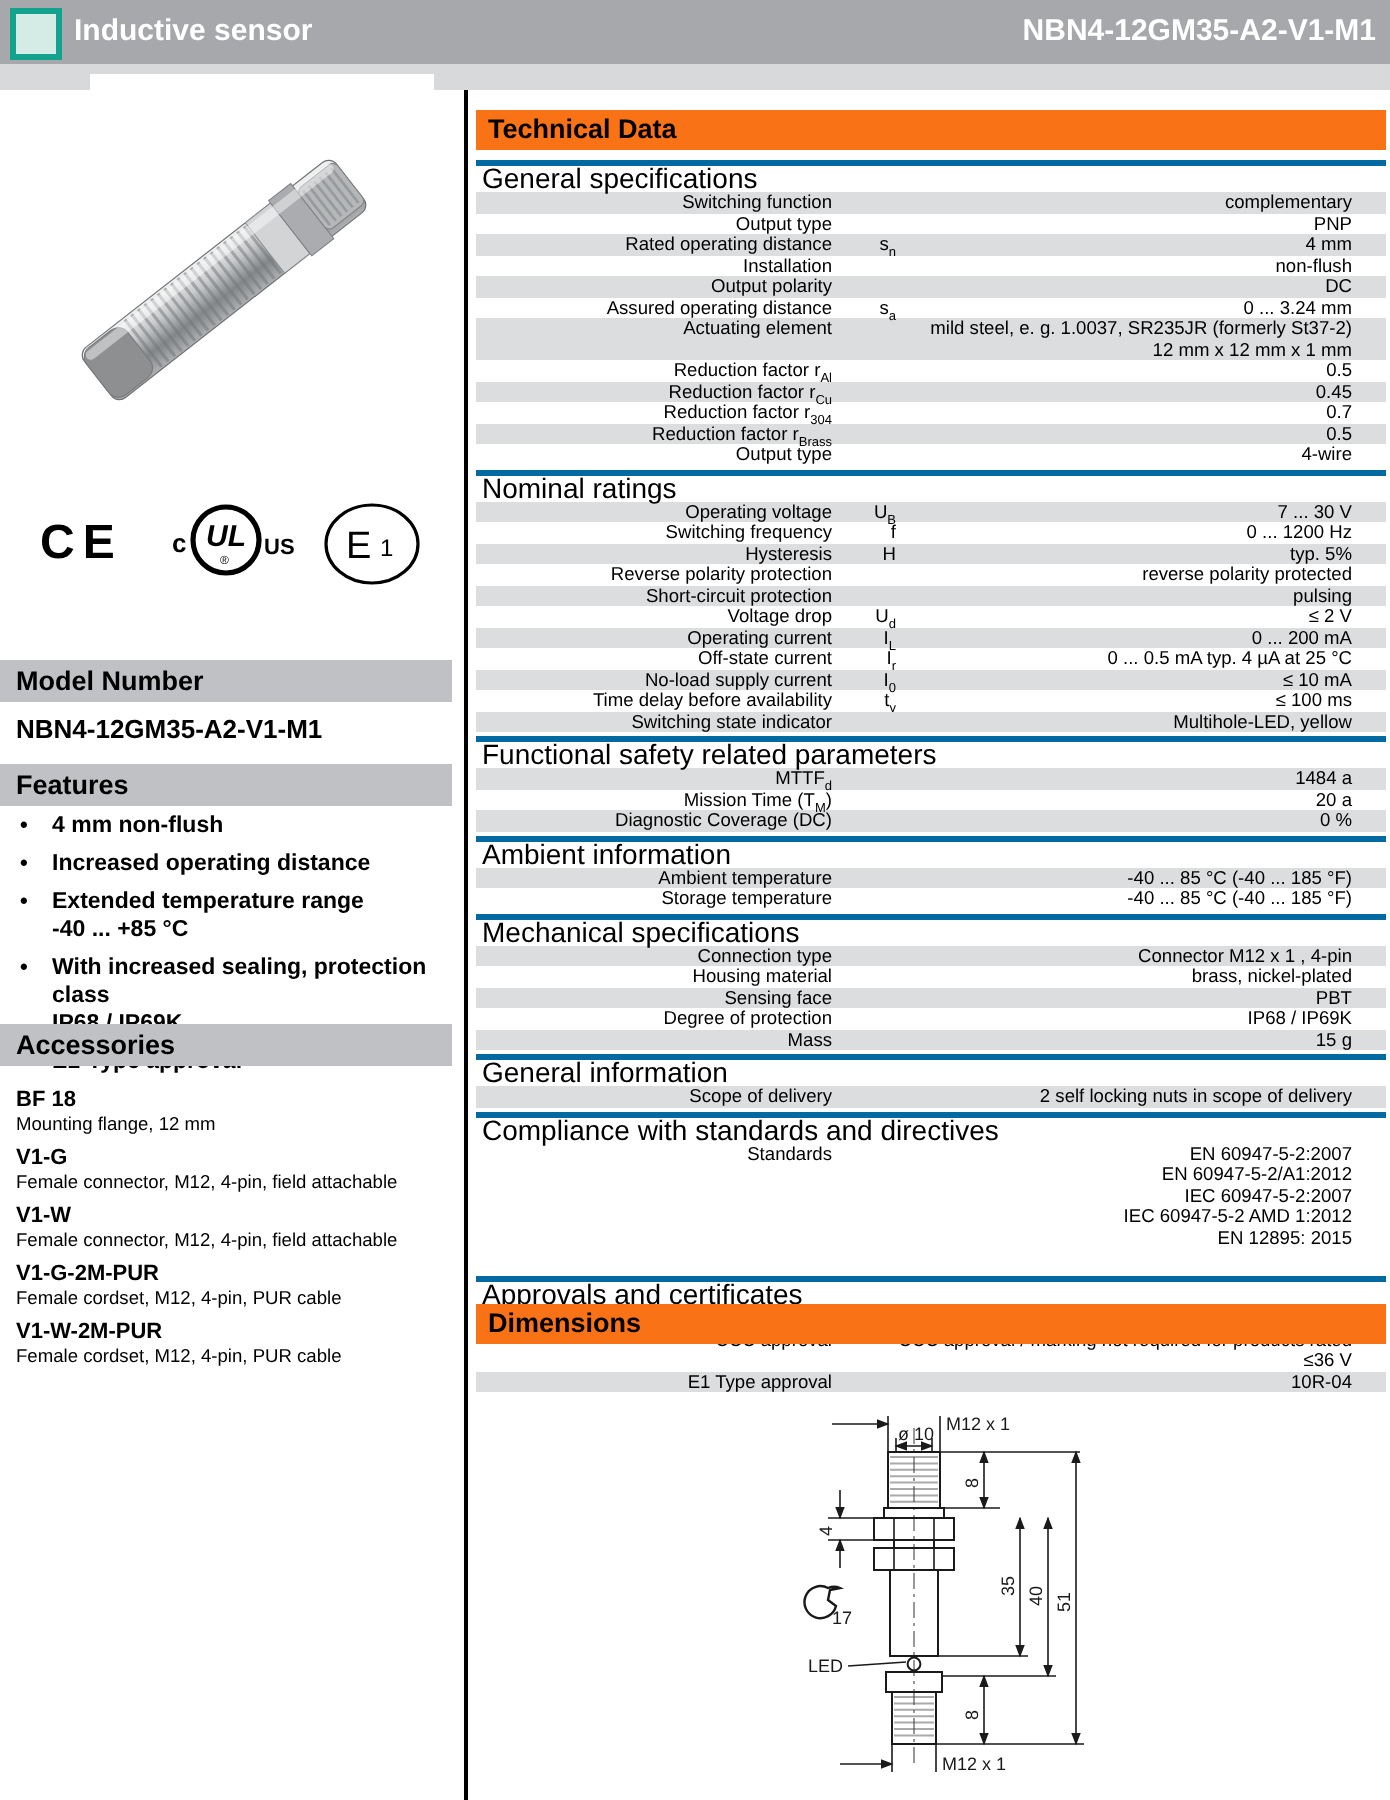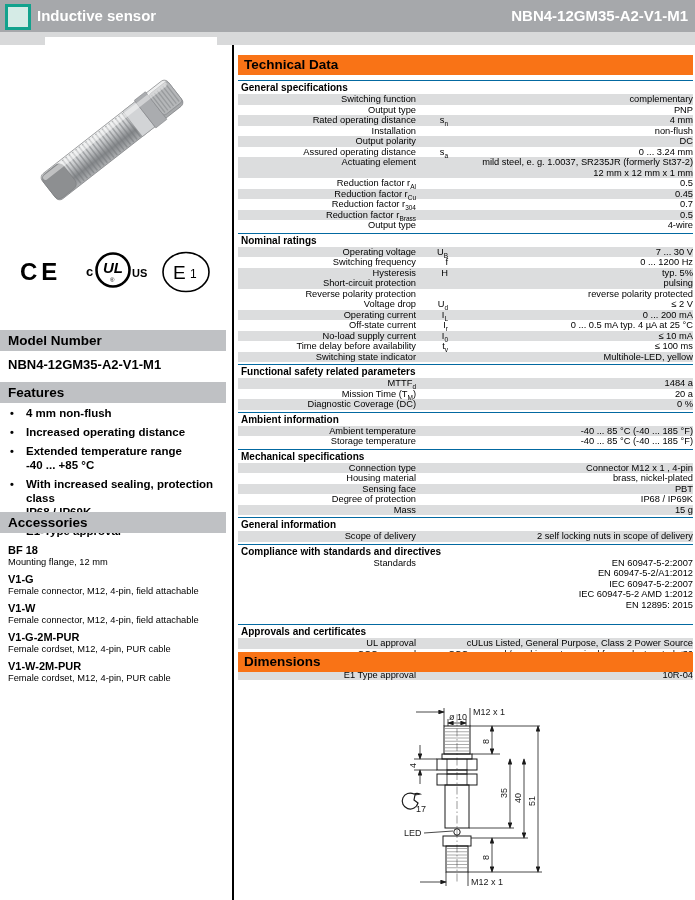--- a/index.html
+++ b/index.html
@@ -32,28 +32,28 @@
   .features li:before{content:"•";position:absolute;left:2px;top:0;font-size:11px;}
   .accs{position:absolute;left:8px;top:538px;width:218px;}
   .acc-name{font-size:11px;font-weight:bold;line-height:12px;margin-top:6px;}
   .acc-desc{font-size:9.3px;line-height:10px;margin-top:1px;}
 
   
   .rbar{position:absolute;left:238px;width:455px;height:20px;background:#f97316;
         font-size:13.5px;font-weight:bold;line-height:20px;padding-left:6px;box-sizing:border-box;}
   .bar-tech{top:55px;} .bar-dim{top:652px;}
   .ttable{position:absolute;left:238px;top:78px;width:455px;}
-  .thead{border-top:1px solid #0369a1;font-weight:bold;font-size:10px;line-height:11px;
+  .thead{border-top:3px solid #0369a1;font-weight:normal;font-size:14px;line-height:11px;
          padding:1px 0 1px 3px;margin-top:2px;background:#fff;}
   .trow{display:flex;font-size:9.3px;line-height:10.5px;text-align:right;}
   .trow.alt{background:#dcddde;}
   .tlabel{width:178px;padding-left:10px;box-sizing:border-box;}
   .tlabel.ind{padding-left:24px;}
   .tsym{width:32px;}
-  .tval{flex:1;padding-right:0;}
+  .tval{flex:1;padding-right:17px;}
   sub{font-size:6.5px;line-height:0;}
   .tgap{height:12px;background:#fff;}
 
   .dimdrawing{position:absolute;left:352px;top:686px;}
   .dtxt{font-size:9px;fill:#1a1a1a;font-family:"Liberation Sans",sans-serif;}
   .dline{stroke:#1a1a1a;stroke-width:0.8;fill:none;}
   .bodyline{stroke:#1a1a1a;stroke-width:1;fill:none;}
 </style>
 </head>
 <body>
@@ -204,29 +204,29 @@
       <div class="trow">
         <div class="tlabel">Switching frequency</div>
         <div class="tsym">f</div>
         <div class="tval">0 ... 1200 Hz</div>
       </div>
       <div class="trow alt">
         <div class="tlabel">Hysteresis</div>
         <div class="tsym">H</div>
         <div class="tval">typ. 5%</div>
       </div>
+      <div class="trow">
+        <div class="tlabel">Reverse polarity protection</div>
+        <div class="tsym"></div>
+        <div class="tval">reverse polarity protected</div>
+      </div>
       <div class="trow alt">
         <div class="tlabel">Short-circuit protection</div>
         <div class="tsym"></div>
         <div class="tval">pulsing</div>
-      </div>
-      <div class="trow">
-        <div class="tlabel">Reverse polarity protection</div>
-        <div class="tsym"></div>
-        <div class="tval">reverse polarity protected</div>
       </div>
       <div class="trow">
         <div class="tlabel">Voltage drop</div>
         <div class="tsym">U<sub>d</sub></div>
         <div class="tval">≤ 2 V</div>
       </div>
       <div class="trow alt">
         <div class="tlabel">Operating current</div>
         <div class="tsym">I<sub>L</sub></div>
         <div class="tval">0 ... 200 mA</div>

